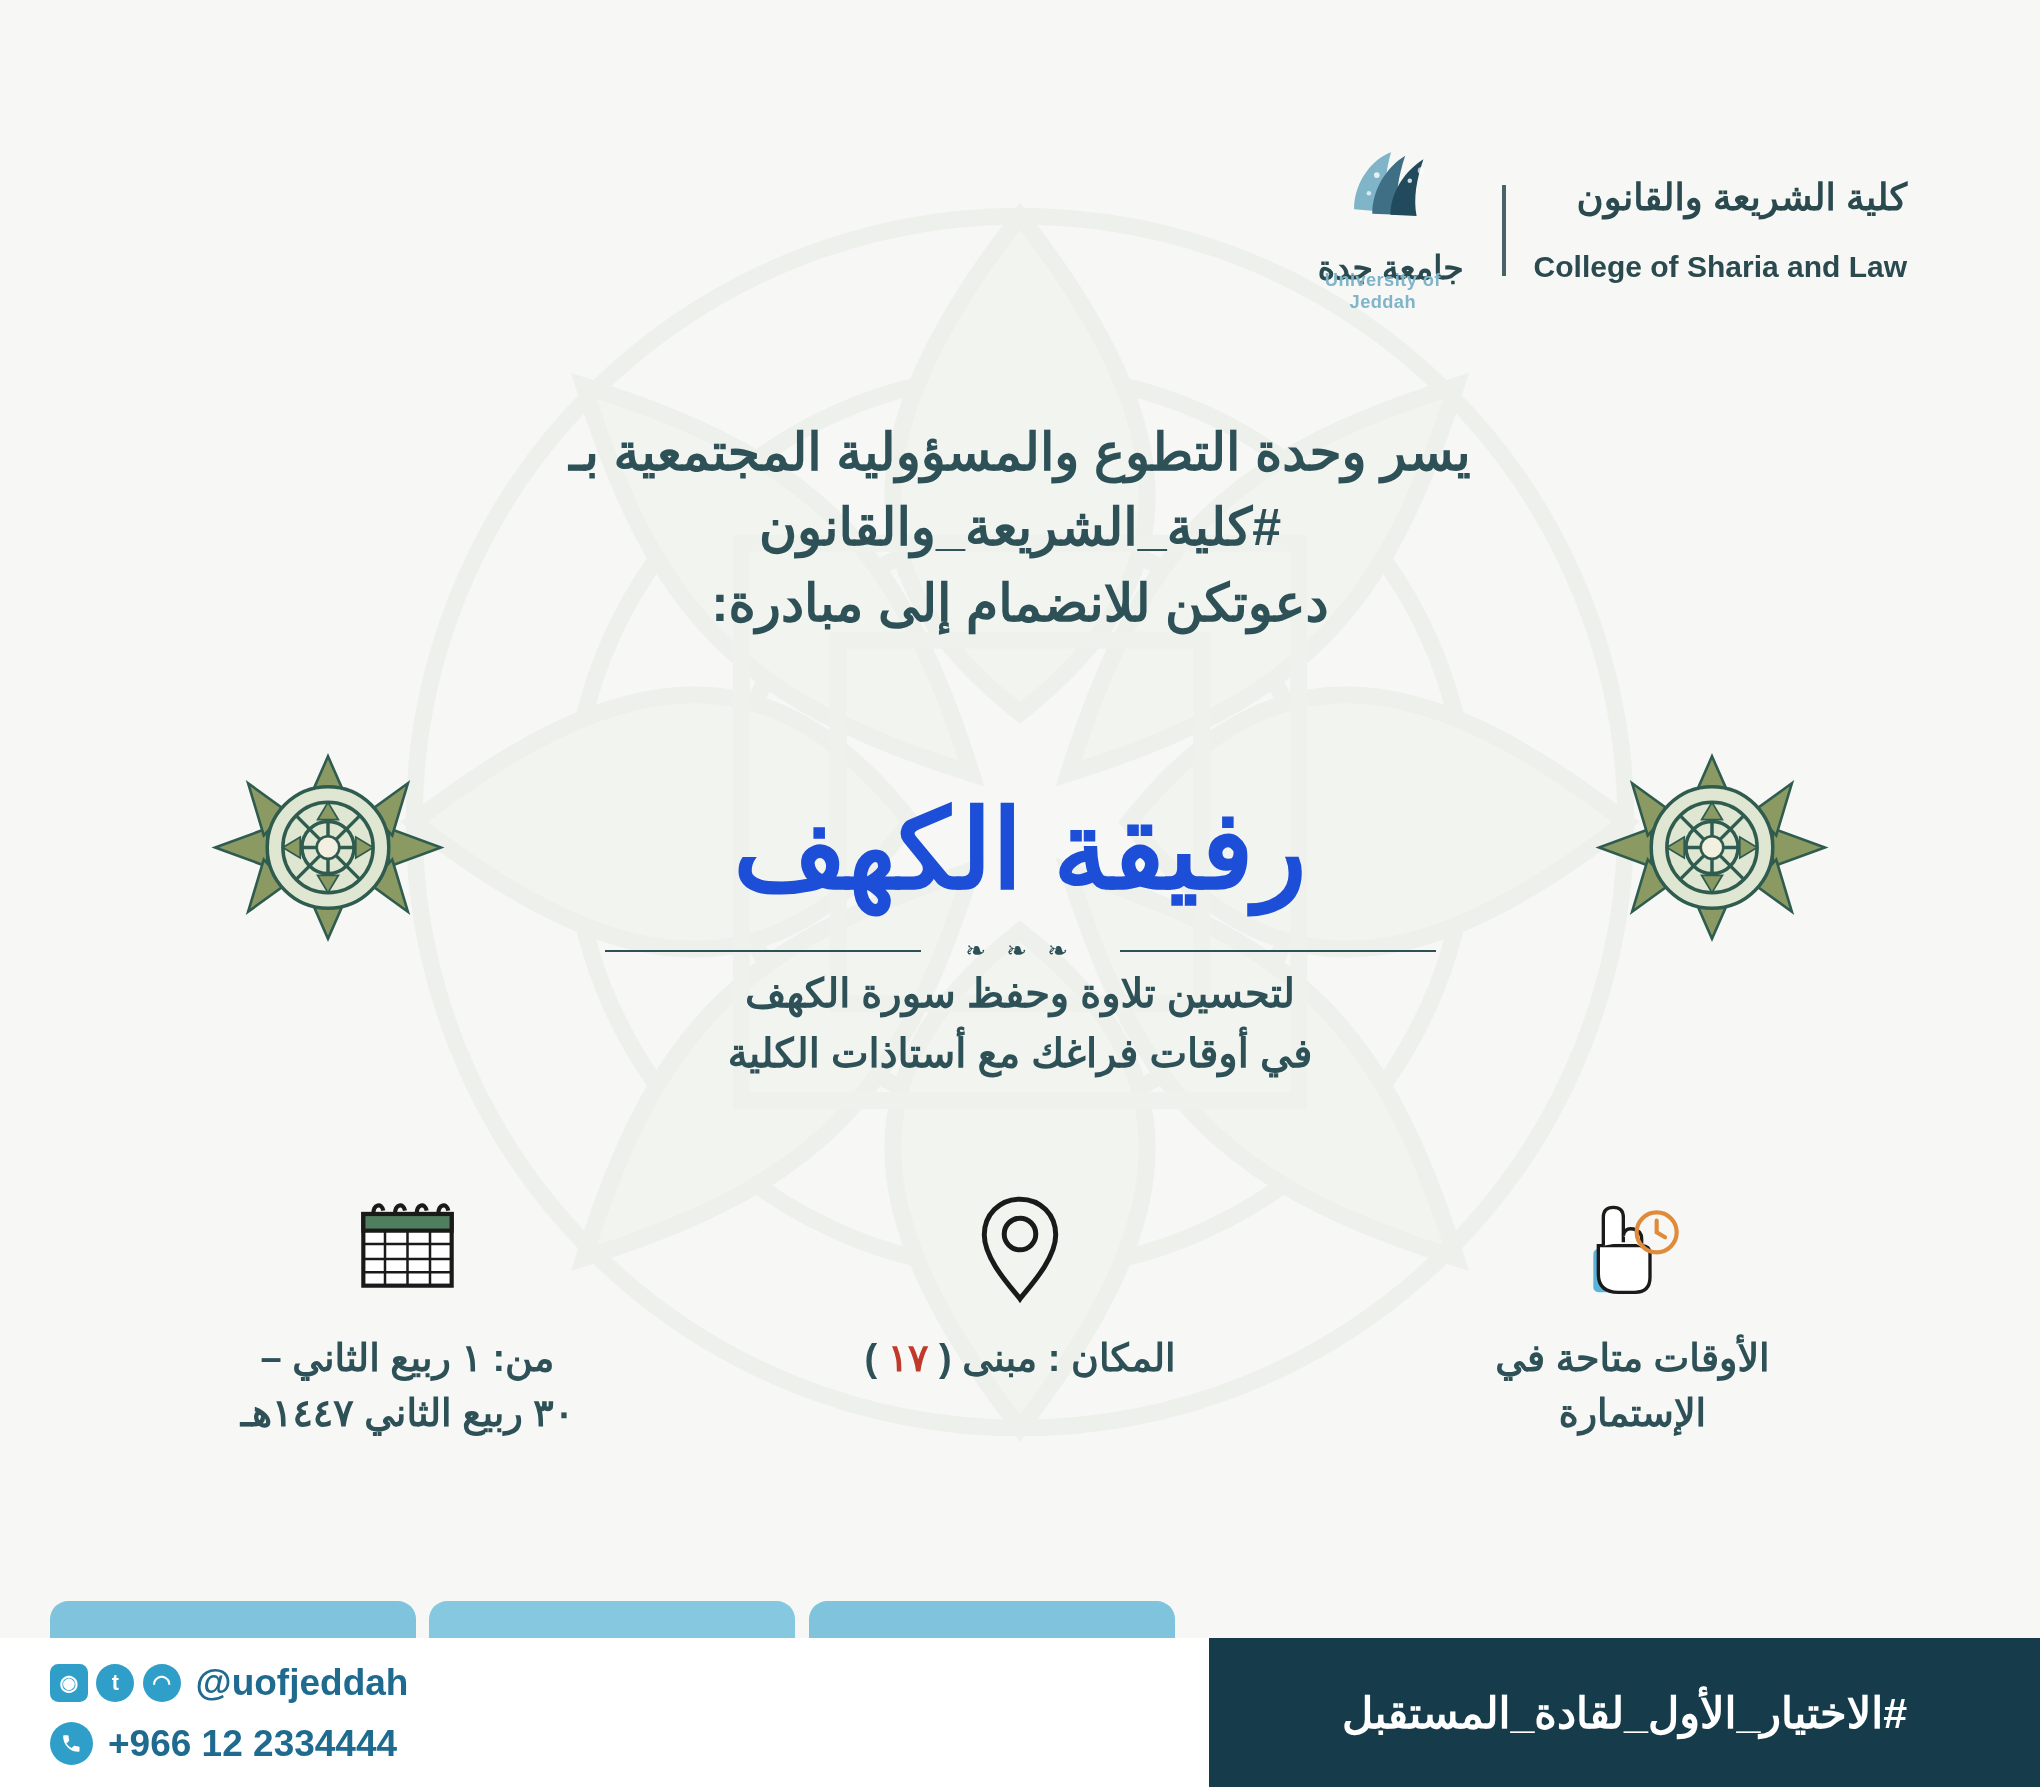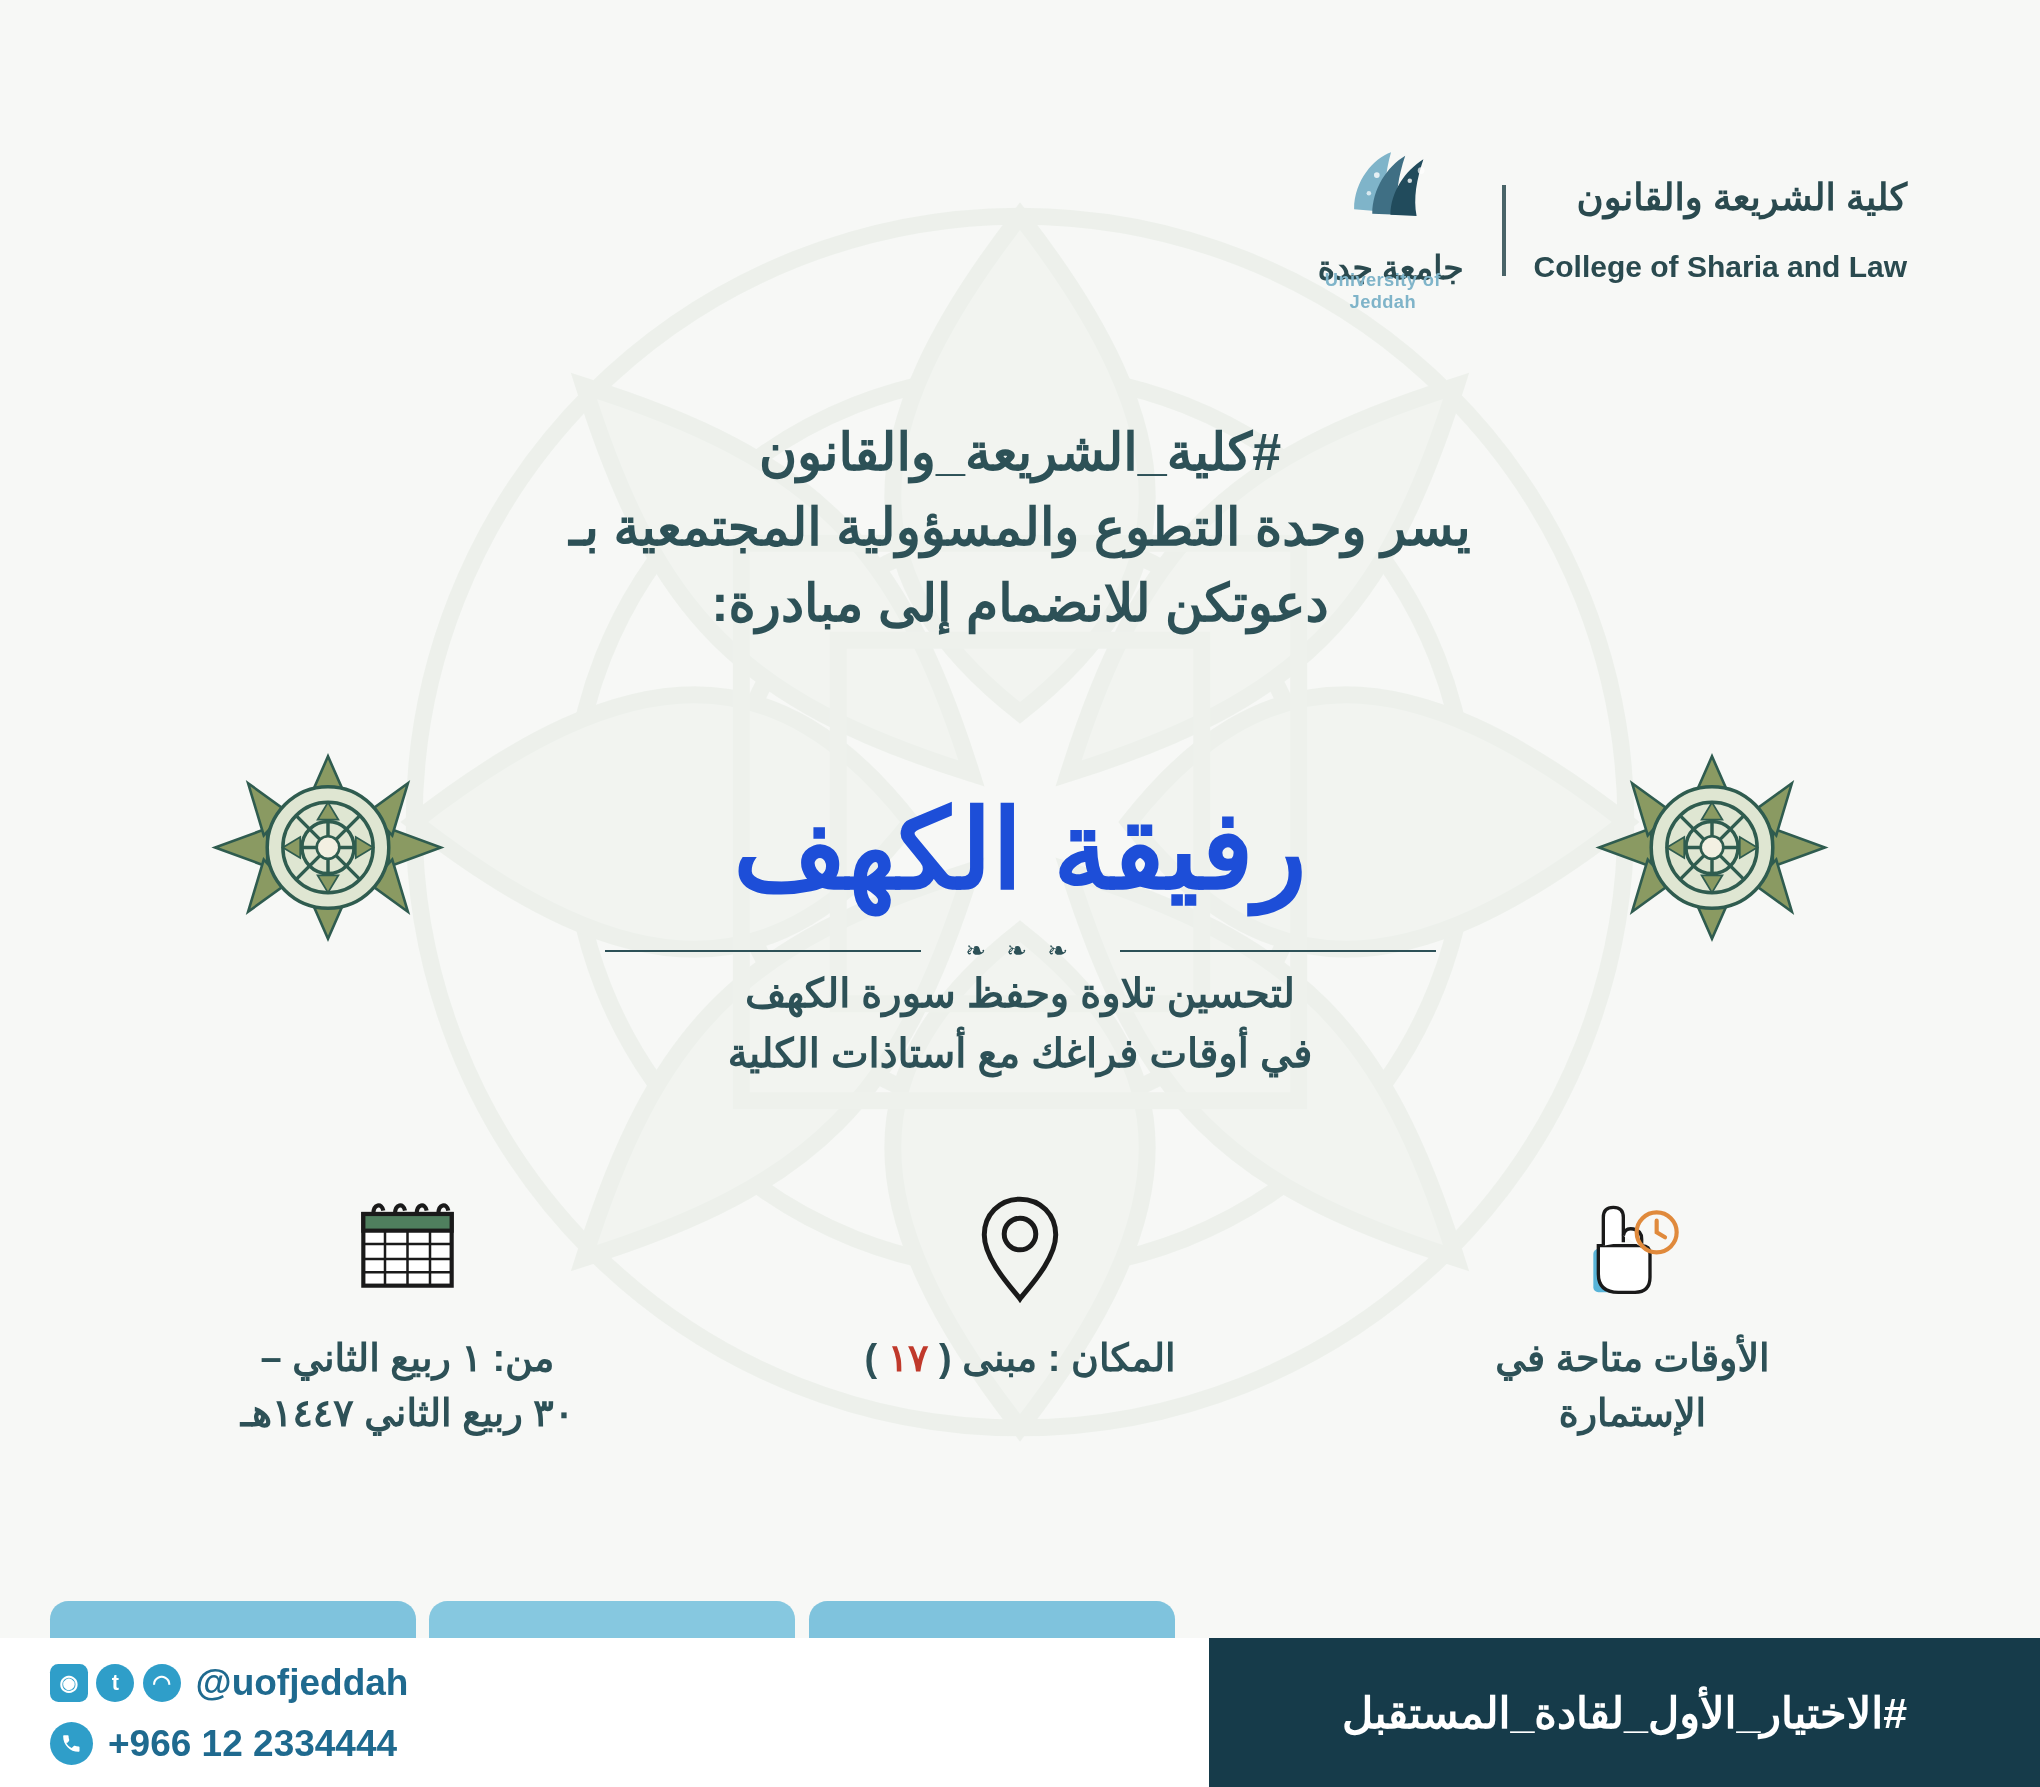--- a/index.html
+++ b/index.html
@@ -350,22 +350,22 @@
           <ellipse cx="178" cy="52" rx="6" ry="6" fill="#ffffff" opacity=".7"></ellipse>
           <ellipse cx="86" cy="92" rx="4" ry="4" fill="#ffffff" opacity=".7"></ellipse>
         </g>
       </svg>
       <div class="ar-name">جامعة جدة</div>
       <div class="en-name">University of Jeddah</div>
     </div>
   </div>
 
   <div class="intro">
+    <span class="line">يسر وحدة التطوع والمسؤولية المجتمعية بـ</span>
     <span class="line">#كلية_الشريعة_والقانون</span>
-    <span class="line">يسر وحدة التطوع والمسؤولية المجتمعية بـ</span>
     <span class="line">دعوتكن للانضمام إلى مبادرة:</span>
   </div>
 
   <svg class="ornament right" viewBox="0 0 300 220">
     <g transform="translate(150,110)">
       <g fill="#8a9a62" stroke="#2f5c4f" stroke-width="3">
         <g>
           <path d="M0,-105 L22,-55 L-22,-55 Z"></path>
           <path d="M0,105 L22,55 L-22,55 Z"></path>
           <path d="M-130,0 L-70,22 L-70,-22 Z"></path>

